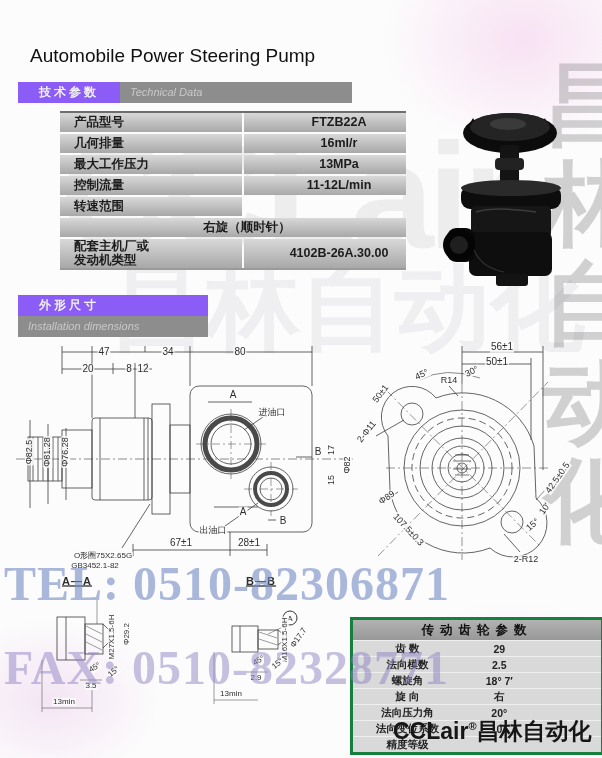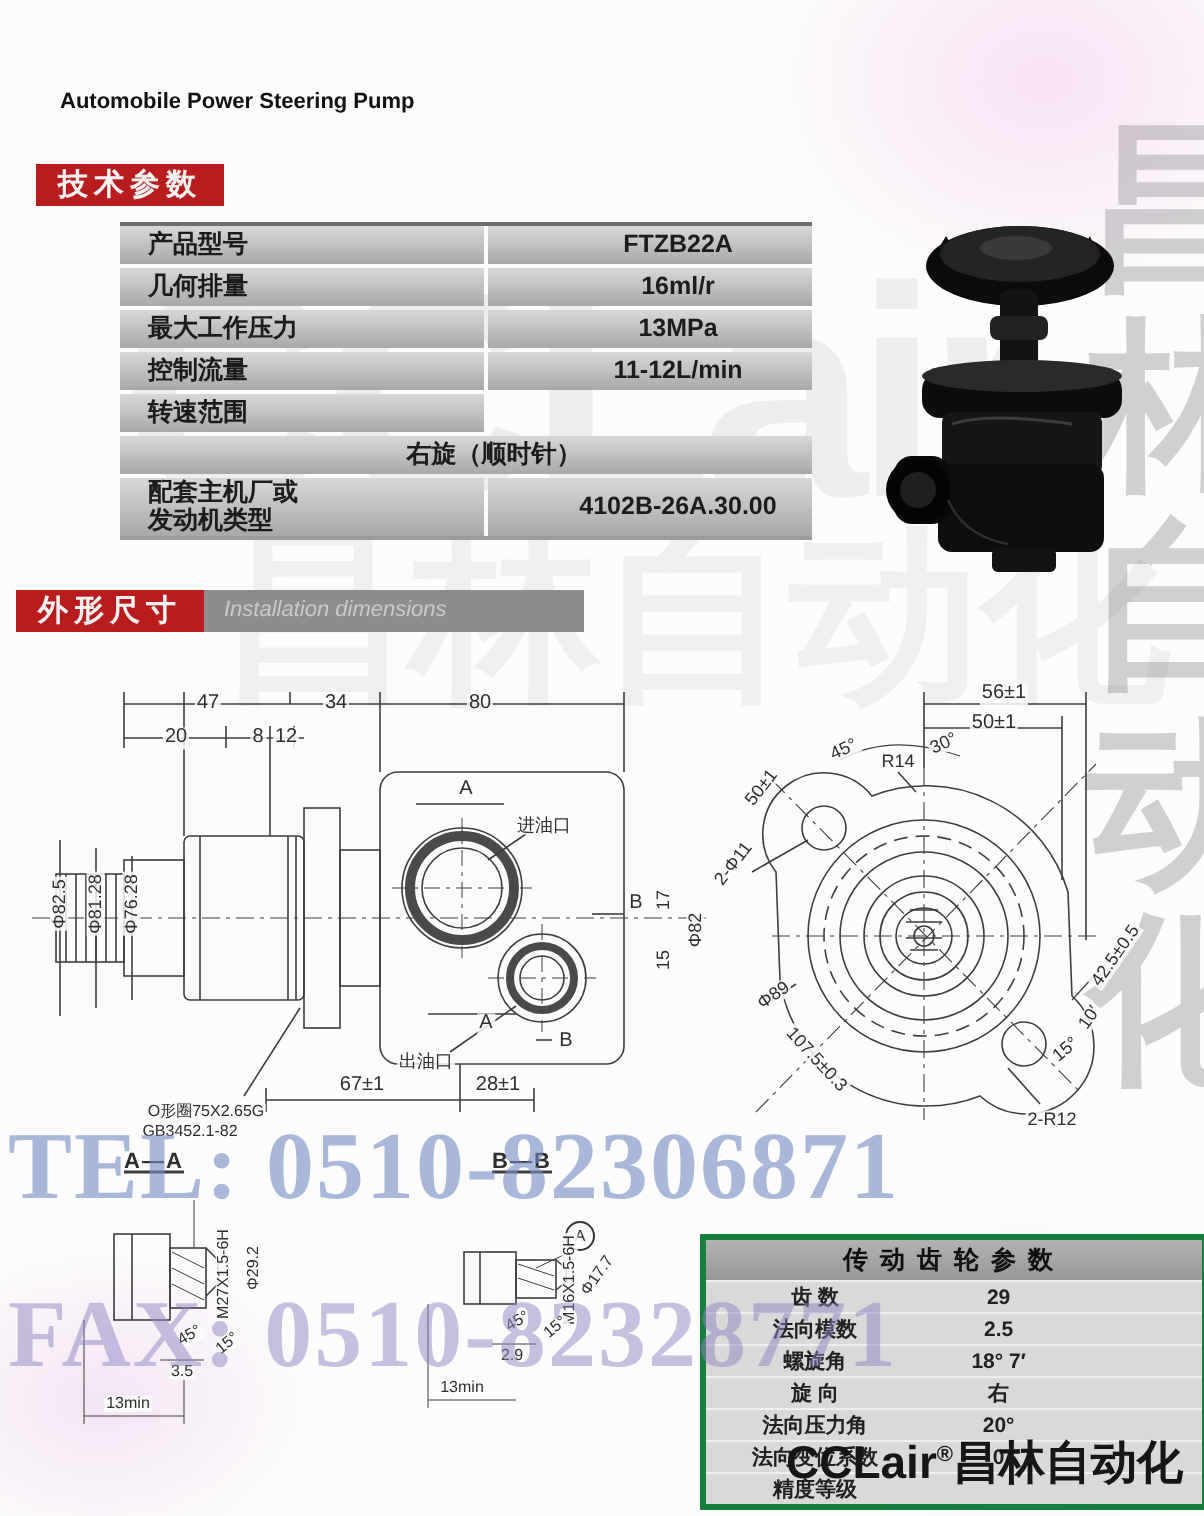--- a/index.html
+++ b/index.html
@@ -16,28 +16,28 @@
     background:radial-gradient(closest-side,rgba(235,205,235,.5),rgba(235,205,235,0));}
   .wm-big{position:absolute;left:60px;top:110px;z-index:0;font-size:150px;font-weight:bold;
     letter-spacing:-6px;white-space:nowrap;color:rgba(185,185,192,.22);}
   .wm-mid{position:absolute;left:110px;top:245px;z-index:0;font-size:95px;font-weight:bold;
     white-space:nowrap;color:rgba(185,185,192,.18);}
   .wm-side{position:absolute;left:543px;top:55px;z-index:0;width:100px;font-size:92px;
     font-weight:bold;line-height:1.08;word-break:break-all;color:rgba(125,125,130,.35);}
 
   
   .title-cn{position:absolute;left:17px;top:15px;font-size:22px;font-weight:bold;letter-spacing:1px;z-index:2;}
-  .title-en{position:absolute;left:30px;top:45px;font-size:11px;font-weight:bold;z-index:2;}
+  .title-en{position:absolute;left:30px;top:45px;font-size:19px;font-weight:normal;z-index:2;}
   .sec{position:absolute;height:21px;z-index:2;display:flex;}
-  .sec .cn{background:#b91c1c;color:#f2f2f2;font-size:15px;font-weight:bold;
-    letter-spacing:3px;padding:0 11px;line-height:21px;}
+  .sec .cn{background:#8b5cf6;color:#f2f2f2;font-size:12px;font-weight:bold;
+    letter-spacing:3px;padding:0 21px;line-height:21px;}
   .sec .en{background:#8d8d8d;color:#c9c9c9;font-size:11px;font-style:italic;
     padding:0 10px;line-height:21px;}
   .sec1{left:18px;top:82px;} .sec1 .en{width:212px;}
-  .sec2{left:8px;top:295px;} .sec2 .en{width:170px;}
+  .sec2{left:18px;top:295px;flex-direction:column;} .sec2 .en{width:170px;}
 
   
   .spec-table{position:absolute;left:60px;top:111px;width:346px;z-index:2;
     border-top:2px solid #6e6e6e;border-bottom:2px solid #9a9a9a;}
   .spec-row{display:flex;margin-bottom:2px;}
   .spec-row:last-child{margin-bottom:0;}
   .spec-label,.spec-value{background:linear-gradient(180deg,#d8d8d8,#a8a8a8);
     font-size:12.5px;font-weight:bold;color:#1c1c1c;display:flex;align-items:center;
     min-height:19px;line-height:1.15;padding-left:28px;}
   .spec-label{width:168px;padding-left:14px;margin-right:2px;}
@@ -91,20 +91,21 @@
   <div class="tint t2"></div>
   <div class="tint t3"></div>
   <div class="wm-big">CCLair</div>
   <div class="wm-mid">昌林自动化</div>
   <div class="wm-side">昌林自动化</div>
 
   <div class="title-en">Automobile Power Steering Pump</div>
 
   <div class="sec sec1">
     <div class="cn">技术参数</div>
+    <div class="en">Technical Data</div>
   </div>
 
   <div class="spec-table">
 
   <div class="spec-row">
       <div class="spec-label">产品型号</div>
       <div class="spec-value">FTZB22A</div>
     </div>
       <div class="spec-row">
       <div class="spec-label">几何排量</div>

